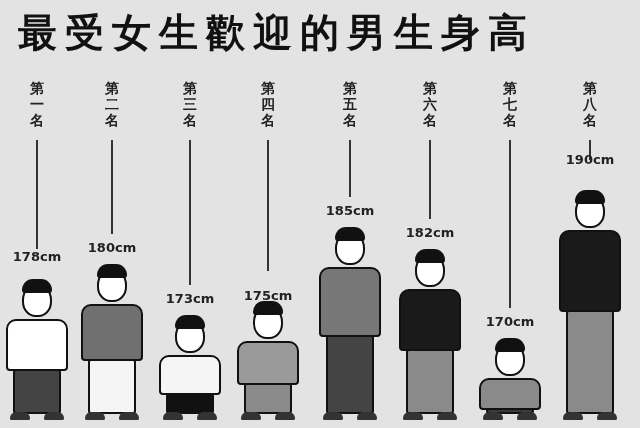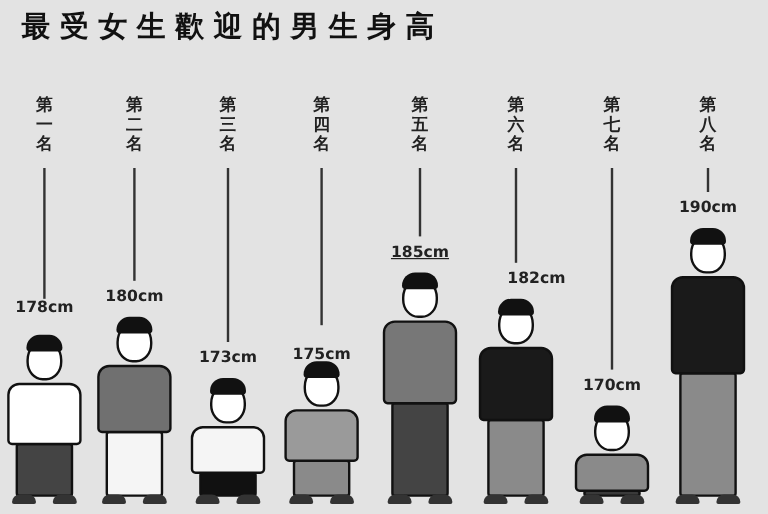--- a/index.html
+++ b/index.html
@@ -1,17 +1,17 @@
 <!DOCTYPE html>
 <html><head>
 <meta charset="utf-8">
 <style>
   html, body { margin:0; padding:0; }
   body { width:640px; height:428px; overflow:hidden; background:#e3e3e3; font-family:"DejaVu Sans", sans-serif; position:relative; }
-  .title { position:absolute; left:18px; top:6px; font-size:24px; letter-spacing:8px; color:#111; font-weight:bold; white-space:nowrap; }
+  .title { position:absolute; left:18px; top:6px; font-size:39px; letter-spacing:8px; color:#111; font-weight:bold; white-space:nowrap; }
   .col { position:absolute; top:0; width:80px; height:428px; }
   .rank { position:absolute; top:80px; left:50%; transform:translateX(-50%); width:16px; font-size:14px; line-height:16px; color:#222; font-weight:bold; text-align:center; }
   .rank span { display:block; }
   .line { position:absolute; left:50%; width:2px; background:#333; transform:translateX(-50%); }
   .height { position:absolute; left:50%; transform:translateX(-50%); font-size:13px; color:#222; white-space:nowrap; font-weight:bold; }
   .figure { position:absolute; left:50%; transform:translateX(-50%); bottom:8px; }
   .head { position:absolute; left:50%; transform:translateX(-50%); width:26px; height:30px; background:#fff; border:2px solid #111; border-radius:50% 50% 45% 45%; }
   .hair { position:absolute; left:50%; transform:translateX(-50%); width:30px; height:14px; background:#111; border-radius:14px 14px 4px 4px; }
   .torso { position:absolute; left:50%; transform:translateX(-50%); border:2px solid #111; border-radius:10px 10px 4px 4px; }
   .legs { position:absolute; left:50%; transform:translateX(-50%); border:2px solid #111; border-radius:3px; }
@@ -91,38 +91,38 @@
         <div class="shoe" style="right: 8px;"></div>
       </div>
     </div>
     <div class="col" style="left: 310px;">
       <div class="rank">
         <span>第</span>
         <span>五</span>
         <span>名</span>
       </div>
       <div class="line" style="top: 140px; height: 56.9px;"></div>
-      <div class="height" style="top: 202.9px; text-decoration: underline;">185cm</div>
+      <div class="height" style="top: 202.9px;">185cm</div>
       <div class="figure" style="width: 70px; height: 193.1px;">
         <div class="legs" style="top: 107.654px; width: 44px; height: 75.446px; background: rgb(68, 68, 68);"></div>
         <div class="torso" style="top: 40px; width: 58px; height: 65.654px; background: rgb(119, 119, 119);"></div>
         <div class="head" style="top: 4px;"></div>
         <div class="hair" style="top: 0px;"></div>
         <div class="shoe" style="left: 8px;"></div>
         <div class="shoe" style="right: 8px;"></div>
       </div>
     </div>
     <div class="col" style="left: 390px;">
       <div class="rank">
         <span>第</span>
         <span>六</span>
         <span>名</span>
       </div>
       <div class="line" style="top: 140px; height: 79.04px;"></div>
-      <div class="height" style="top: 225.04px; margin-left: 17px;">182cm</div>
+      <div class="height" style="top: 225.04px;">182cm</div>
       <div class="figure" style="width: 70px; height: 170.96px;">
         <div class="legs" style="top: 100.126px; width: 44px; height: 60.8336px; background: rgb(138, 138, 138);"></div>
         <div class="torso" style="top: 40px; width: 58px; height: 58.1264px; background: rgb(26, 26, 26);"></div>
         <div class="head" style="top: 4px;"></div>
         <div class="hair" style="top: 0px;"></div>
         <div class="shoe" style="left: 8px;"></div>
         <div class="shoe" style="right: 8px;"></div>
       </div>
     </div>
     <div class="col" style="left: 470px;">
@@ -142,21 +142,21 @@
         <div class="shoe" style="right: 8px;"></div>
       </div>
     </div>
     <div class="col" style="left: 550px;">
       <div class="rank">
         <span>第</span>
         <span>八</span>
         <span>名</span>
       </div>
       <div class="line" style="top: 140px; height: 20px;"></div>
-      <div class="height" style="top: 166px; text-align: right;">190cm</div>
+      <div class="height" style="top: 152px; text-align: right;">190cm</div>
       <div class="figure" style="width: 70px; height: 230px;">
         <div class="legs" style="top: 120.2px; width: 44px; height: 99.8px; background: rgb(138, 138, 138);"></div>
         <div class="torso" style="top: 40px; width: 58px; height: 78.2px; background: rgb(26, 26, 26);"></div>
         <div class="head" style="top: 4px;"></div>
         <div class="hair" style="top: 0px;"></div>
         <div class="shoe" style="left: 8px;"></div>
         <div class="shoe" style="right: 8px;"></div>
       </div>
     </div>
   </div>

